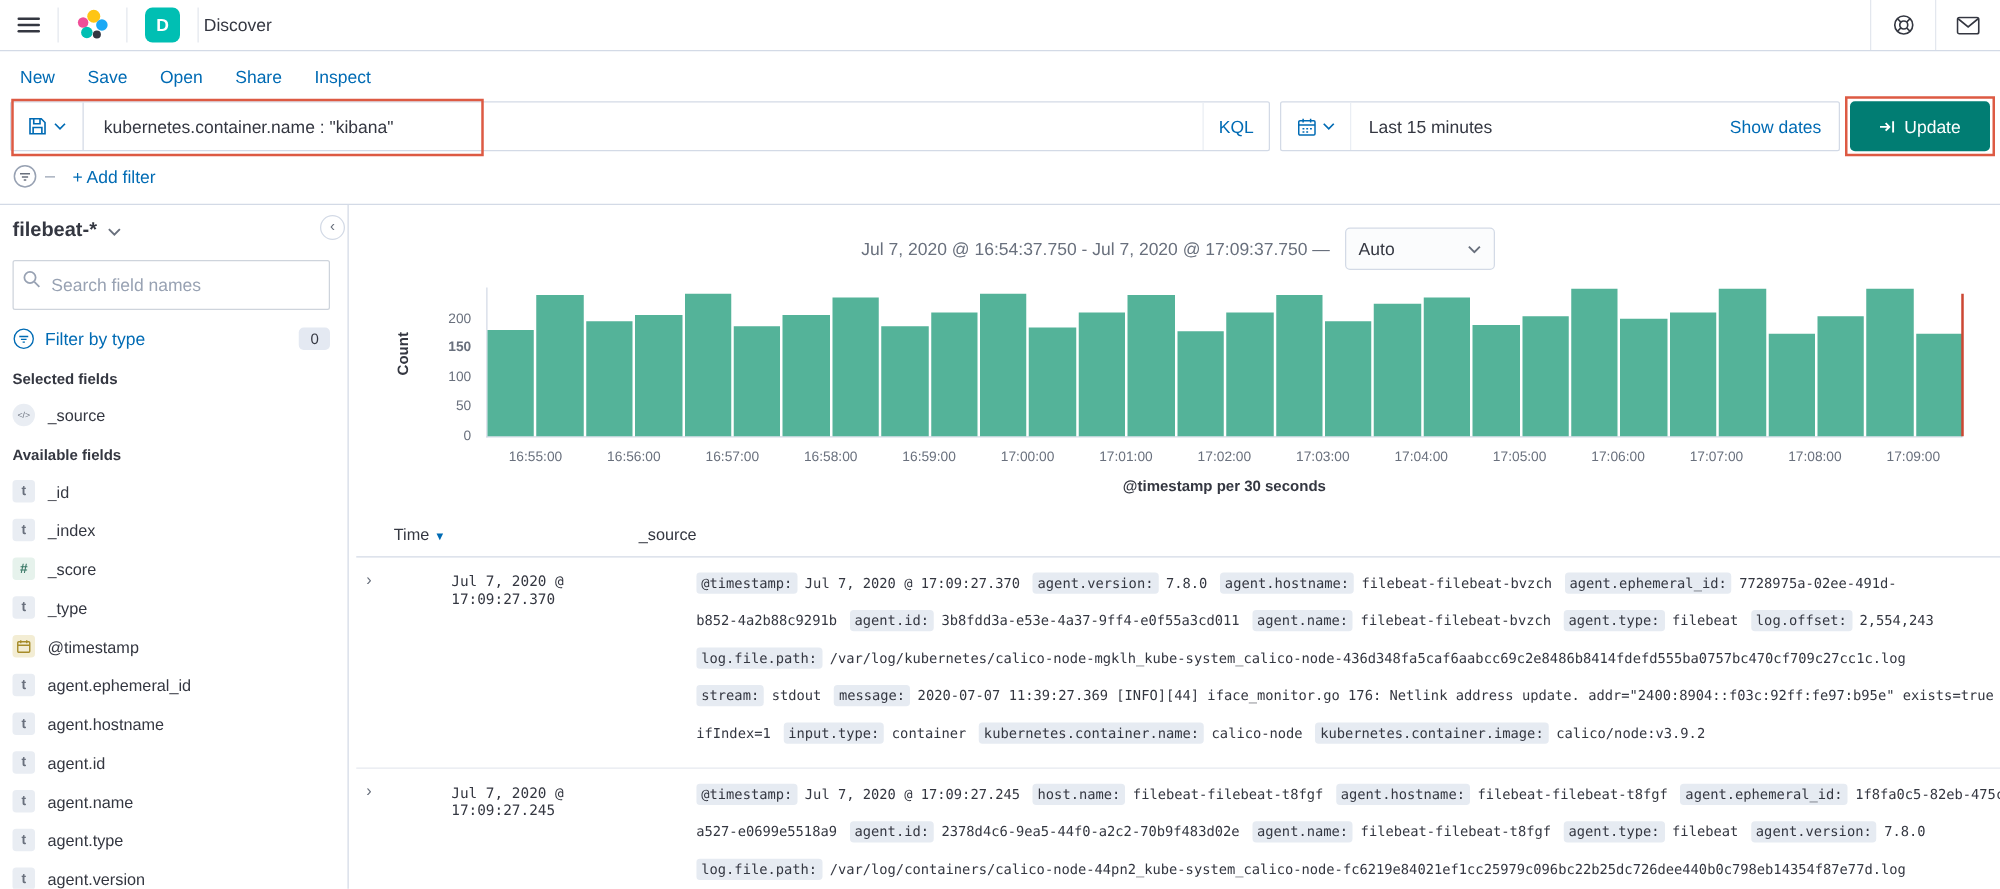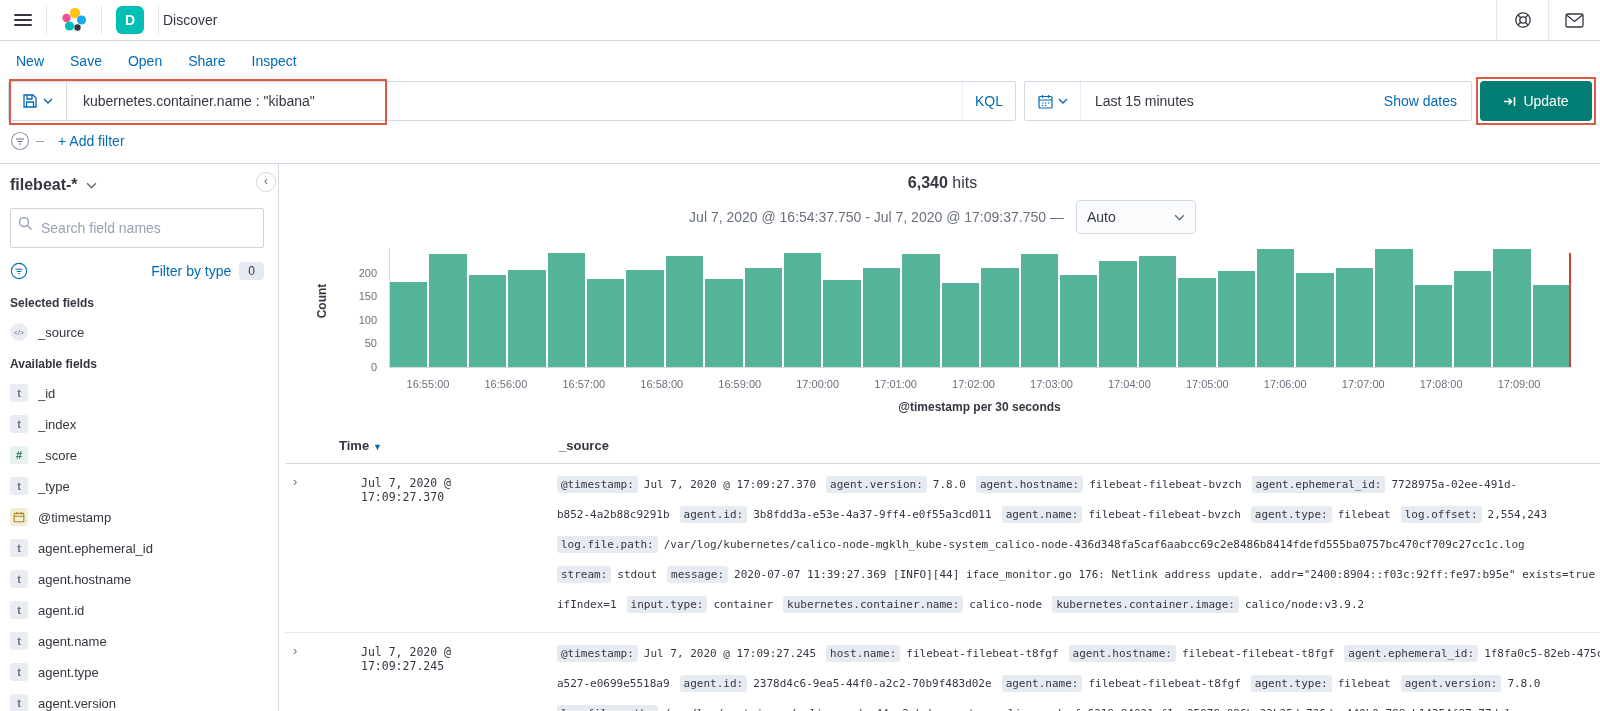--- a/index.html
+++ b/index.html
@@ -68,21 +68,21 @@
   
   .sidebar{ width:278px; padding:12px 14px 0 10px; overflow:hidden; }
   .idx-row{ display:flex; align-items:center; gap:8px; font-size:16px; font-weight:700; cursor:pointer;}
   .chev{ color:#69707D; font-size:11px; }
   .field-search{ margin-top:14px; position:relative; }
   .field-search input{ width:100%; height:40px; border:1px solid #CED4DC; border-radius:2px;
     padding:0 8px 0 30px; font-size:14px; color:#343741; outline:none;
     font-family:"Liberation Sans",sans-serif; }
   .field-search input::placeholder{ color:#98A2B3; }
   .mag{ position:absolute; left:8px; top:8px; }
-  .ftype-row{ display:flex; align-items:center; gap:8px; margin-top:14px;text-align:right; }
+  .ftype-row{ display:flex; align-items:center; gap:8px; margin-top:14px; }
   .ftype-label{ color:var(--blue); font-size:14px; cursor:pointer; flex:1; }
   .ftype-badge{ background:#E4E9F2; border-radius:4px; font-size:12px; padding:2px 9px; }
   .sec-head{ font-size:12px; font-weight:700; margin-top:16px; }
   .field-item{ display:flex; align-items:center; gap:10px; margin-top:13px; height:18px; cursor:pointer; }
   .f-icon{ width:18px; height:18px; border-radius:3px; display:flex; align-items:center;
     justify-content:center; font-size:11px; font-weight:700; flex:none; }
   .fi-string{ background:#E9EDF3; color:#69707D; }
   .fi-number{ background:#E6F2EC; color:#387765; }
   .fi-date{ background:#F3EDD4; color:#A68B28; }
   .fi-source{ background:#E9EDF3; color:#69707D; border-radius:50%; font-size:7px; font-weight:400; }
@@ -102,29 +102,29 @@
   .chart{ position:relative; margin:14px 30px 0 64px; height:170px; }
   .ylab{ position:absolute; left:-44px; top:46px; transform:rotate(-90deg); transform-origin:center;
     font-size:12px; font-weight:700; }
   .yticks{ position:absolute; left:0; top:0; width:36px; height:120px; }
   .yticks span{ position:absolute; right:8px; font-size:11px; color:#69707D; }
   .plot{ position:absolute; left:40px; right:0; top:0; height:120px; display:flex;
     align-items:flex-end; gap:2px; border-left:1px solid var(--border);
     border-bottom:1px solid var(--border); }
   .bar{ flex:1; background:var(--bar); }
   .marker{ position:absolute; right:-1px; bottom:0; width:2px; height:114px; background:var(--marker); }
-  .xlabels{ position:absolute; left:40px; right:12px; top:130px; display:flex; }
+  .xlabels{ position:absolute; left:40px; right:0; top:130px; display:flex; }
   .xlabels span{ flex:1; text-align:center; font-size:11px; color:#69707D; }
   .xtitle{ position:absolute; left:40px; right:0; top:152px; text-align:center; font-size:12px;
     font-weight:700; }
 
   
   .doc-table{ margin-top:14px; }
   .doc-head{ display:grid; grid-template-columns:30px 196px 1fr; padding:6px 0 10px 0;
-    border-bottom:1px solid var(--border); font-size:13px; font-weight:700;gap:24px; }
+    border-bottom:1px solid var(--border); font-size:13px; font-weight:400; }
   .sort-arrow{ color:var(--blue); font-size:9px; margin-left:4px; }
   .doc-row{ display:grid; grid-template-columns:30px 196px 1fr; padding:10px 0 12px 0;
     border-bottom:1px solid #E6E9EF; }
   .expand{ color:#69707D; font-size:13px; padding-left:8px; cursor:pointer; }
   .doc-time{ font-size:11.5px; padding-top:2px; }
   .src-line{ font-size:11px; line-height:30px; white-space:nowrap; overflow:hidden; }
   .src-line:first-child{ margin-top:-4px; }
   .kbadge{ background:var(--badge); border-radius:3px; padding:2px 4px; margin-right:6px; }
   .kval{ margin-right:10px; }
 </style>
@@ -309,39 +309,35 @@
           <span class="f-name">agent.type</span>
         </div>
         <div class="field-item">
           <span class="f-icon fi-string">t</span>
           <span class="f-name">agent.version</span>
         </div>
       </div>
   </div>
 
   <div class="main">
-    <div class="hits-line">
-      <b>6,340</b>
-      <span>hits</span>
-    </div>
     <div class="sub-line">
       <span class="sub-text">Jul 7, 2020 @ 16:54:37.750 - Jul 7, 2020 @ 17:09:37.750 —</span>
       <div class="interval-select">
         <span>Auto</span>
         <svg width="11" height="7" viewBox="0 0 10 6" fill="none" stroke="#69707D" stroke-width="1.4">
             <path d="M1 1 L5 5 L9 1"></path>
           </svg>
       </div>
     </div>
 
     <div class="chart">
       <div class="ylab">Count</div>
       <div class="yticks" id="yticks">
           <span style="bottom: 89.1176px;">200</span>
-          <span style="bottom: 65.5882px;">150</span>
+          <span style="bottom: 65.5882px; font-weight: bold;">150</span>
           <span style="bottom: 42.0588px;">100</span>
           <span style="bottom: 18.5294px;">50</span>
           <span style="bottom: -5px;">0</span>
         </div>
       <div class="plot" id="plot">
         <div class="bar" title="180" style="height: 85px;"></div>
           <div class="bar" title="240" style="height: 113px;"></div>
           <div class="bar" title="195" style="height: 92px;"></div>
           <div class="bar" title="207" style="height: 97px;"></div>
           <div class="bar" title="243" style="height: 114px;"></div>

